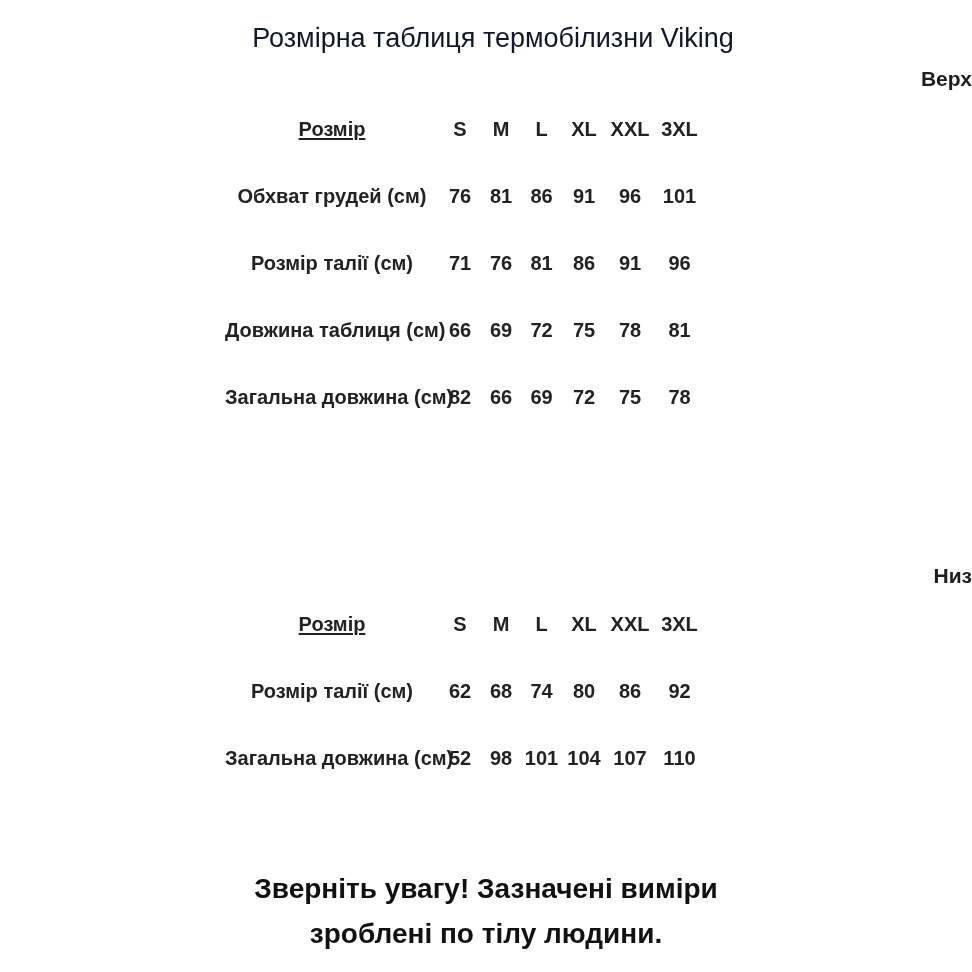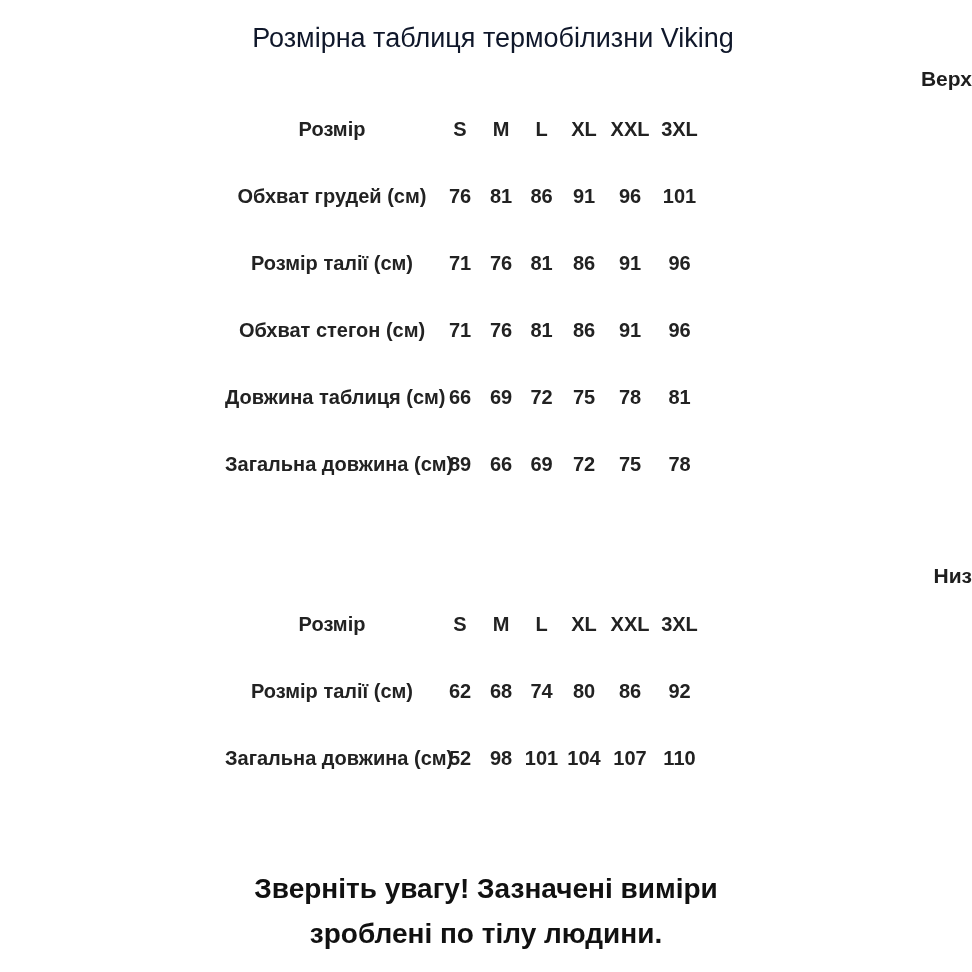--- a/index.html
+++ b/index.html
@@ -55,20 +55,21 @@
     vertical-align: middle;
     font-size: 20px;
     font-weight: bold;
     color: #222222;
     white-space: nowrap;
   }
   .size-table td.lbl {
     font-size: 20px;
   }
   .size-table td.size-label {
+    text-decoration: underline;
     text-underline-offset: 2px;
   }
   .note {
     position: absolute;
     top: 866px;
     left: 0;
     width: 100%;
     text-align: center;
     font-size: 28px;
     line-height: 45px;
@@ -117,40 +118,31 @@
       <tr>
         <td class="lbl">Розмір талії (см)</td>
         <td>71</td>
         <td>76</td>
         <td>81</td>
         <td>86</td>
         <td>91</td>
         <td>96</td>
       </tr>
       <tr>
-        <td class="lbl">Обхват стегон (см)</td>
-        <td>71</td>
-        <td>76</td>
-        <td>81</td>
-        <td>86</td>
-        <td>91</td>
-        <td>96</td>
-      </tr>
-      <tr>
         <td class="lbl">Довжина таблиця (см)</td>
         <td>66</td>
         <td>69</td>
         <td>72</td>
         <td>75</td>
         <td>78</td>
         <td>81</td>
       </tr>
       <tr>
         <td class="lbl">Загальна довжина (см)</td>
-        <td>89</td>
+        <td>82</td>
         <td>66</td>
         <td>69</td>
         <td>72</td>
         <td>75</td>
         <td>78</td>
       </tr>
     </tbody>
   </table>
 
   <div class="section-heading bottom">Низ</div>

